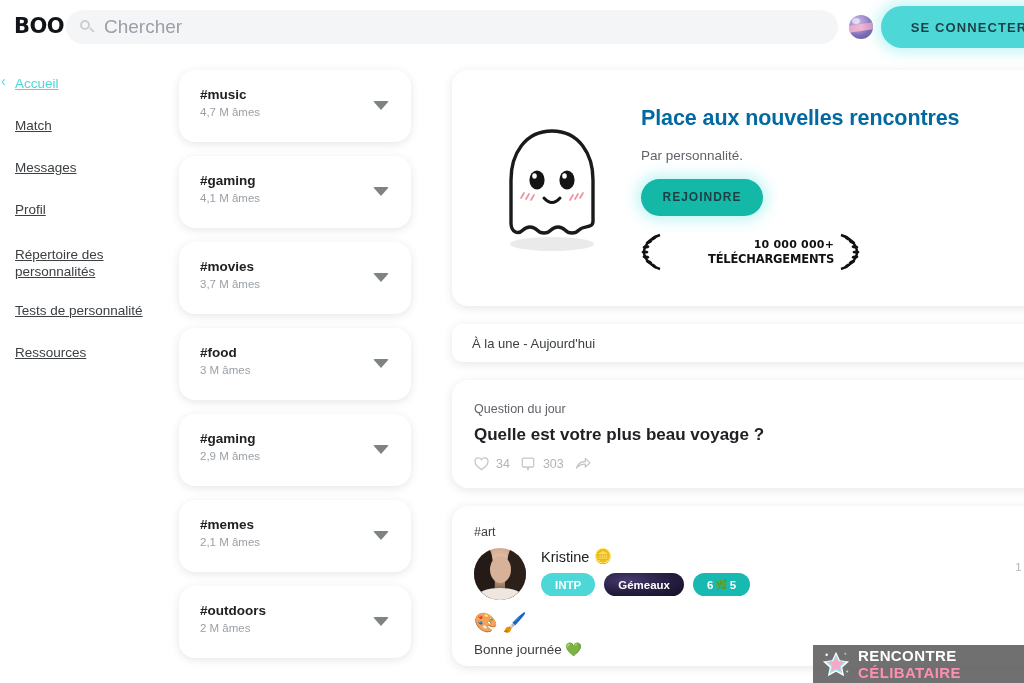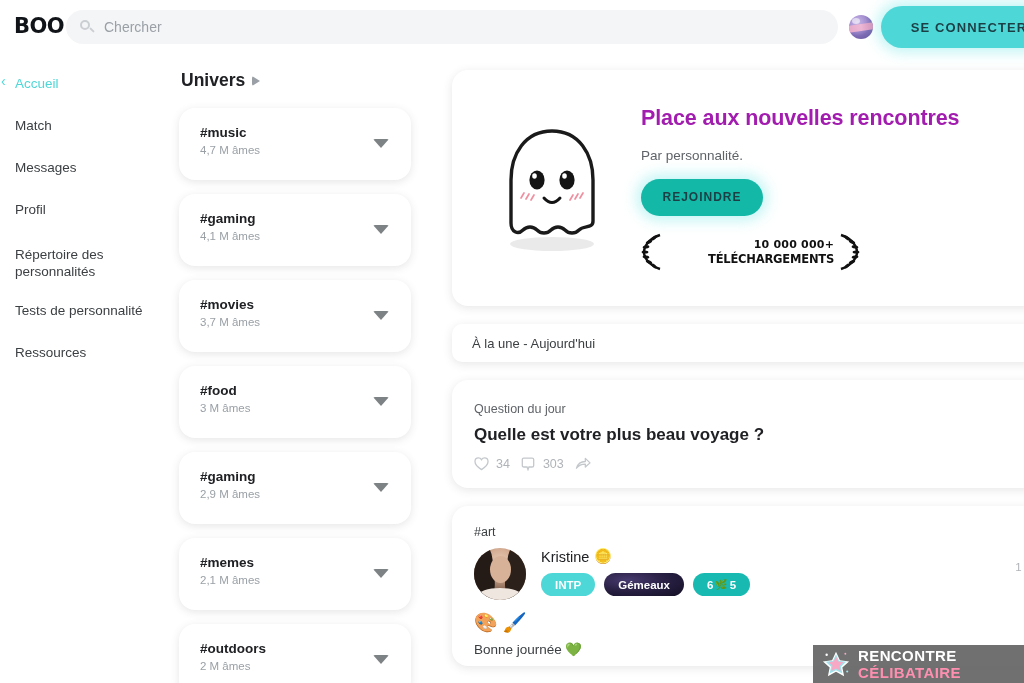--- a/index.html
+++ b/index.html
@@ -30,21 +30,21 @@
   .search-ico .circ {
     position: absolute; left: 0; top: 0; width: 10px; height: 10px;
     border: 2px solid #9aa0a6; border-radius: 50%;
   }
   .search-ico .hdl {
     position: absolute; left: 9px; top: 9px; width: 6px; height: 2px;
     background: #9aa0a6; transform: rotate(45deg); border-radius: 2px;
   }
   .searchwrap input {
     flex: 1; border: none; outline: none; background: transparent;
-    font-size: 14px; color: #a16207; margin-left: 9px;
+    font-size: 19px; color: #a16207; margin-left: 9px;
     font-family: "Liberation Sans", sans-serif;
   }
   .searchwrap input::placeholder { color: #9aa0a6; }
 
   .globe-av {
     position: absolute; left: 849px; top: 15px; width: 24px; height: 24px;
     border-radius: 50%; overflow: hidden;
     background:
       radial-gradient(circle at 35% 30%, #c9b8e8 0%, #a58fd0 38%, #7e6bb5 60%, #5d5397 100%);
     box-shadow: 0 0 0 1.5px #ffffff;
@@ -65,21 +65,21 @@
     color: #1c3f46; font-size: 13px; font-weight: bold; letter-spacing: 1.1px;
     display: flex; align-items: center; justify-content: center;
     box-shadow: 0 0 13px 5px rgba(120,232,232,.42);
     font-family: "Liberation Sans", sans-serif;
   }
 
   
   .sidebar { position: absolute; left: 0; top: 62px; width: 170px; }
   .nav-item {
     padding: 0 0 0 15px; color: #3c4043; font-size: 13.5px;
-    line-height: 17px; cursor: pointer; position: relative;
+    line-height: 17px; cursor: pointer; position: relative; text-decoration: underline;
   }
   .nav-item.active { color: #4ed7d7; }
   .nav-item.active::before {
     content: "‹"; position: absolute; left: 1px; top: -2px;
     color: #4ed7d7; font-size: 14px;
   }
 
   
   .univers-col { position: absolute; left: 179px; top: 70px; width: 250px; }
   .univers-head {
@@ -110,21 +110,21 @@
   .card {
     background: #fff; border-radius: 16px;
     box-shadow: 0 2px 10px rgba(60,64,67,.13);
     width: 600px; position: relative;
   }
 
   
   .hero { height: 236px; display: flex; align-items: center; }
   .ghost-box { width: 175px; display: flex; justify-content: center; padding-left: 24px; }
   .hero-txt { padding-left: 14px; }
-  .hero-h1 { font-size: 21.5px; font-weight: bold; color: #a21caf; letter-spacing: -.1px; }
+  .hero-h1 { font-size: 21.5px; font-weight: bold; color: #0369a1; letter-spacing: -.1px; }
   .hero-sub { font-size: 13.5px; color: #5f6368; margin-top: 17px; }
   .join-btn {
     margin-top: 16px; width: 122px; height: 37px; border: none; cursor: pointer;
     background: #14b8a6; border-radius: 19px; color: #1c3f46;
     font-size: 12px; font-weight: bold; letter-spacing: 1px;
     box-shadow: 0 0 13px 5px rgba(120,232,232,.42);
     font-family: "Liberation Sans", sans-serif;
   }
   .laurel { margin-top: 17px; display: flex; align-items: center; gap: 3px; }
   .laurel-txt { text-align: right; font-family: "DejaVu Sans", sans-serif; }
@@ -223,24 +223,20 @@
     </div>
     <div class="nav-item" style="margin-top:22px">
       <span>Tests de personnalité</span>
     </div>
     <div class="nav-item" style="margin-top:25px">
       <span>Ressources</span>
     </div>
   </div>
 
   <div class="univers-col">
-    <div class="univers-head">
-      <span class="t">Univers</span>
-      <span class="tri-right"></span>
-    </div>
 
     <div class="uni-card">
       <div class="nm">#music</div>
       <div class="sb">4,7 M âmes</div>
       <span class="tri-down"></span>
     </div>
     <div class="uni-card">
       <div class="nm">#gaming</div>
       <div class="sb">4,1 M âmes</div>
       <span class="tri-down"></span>

